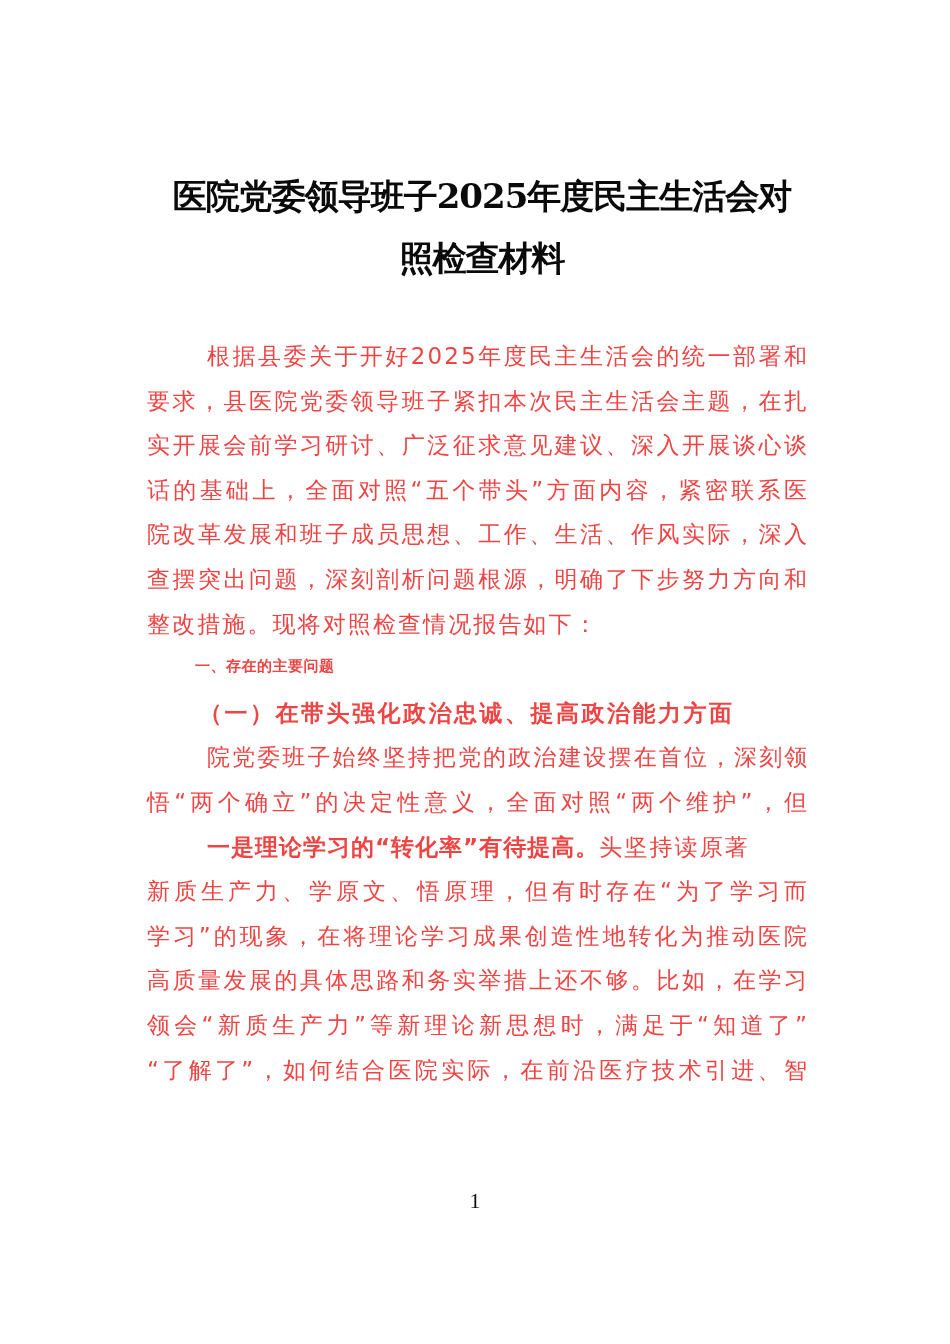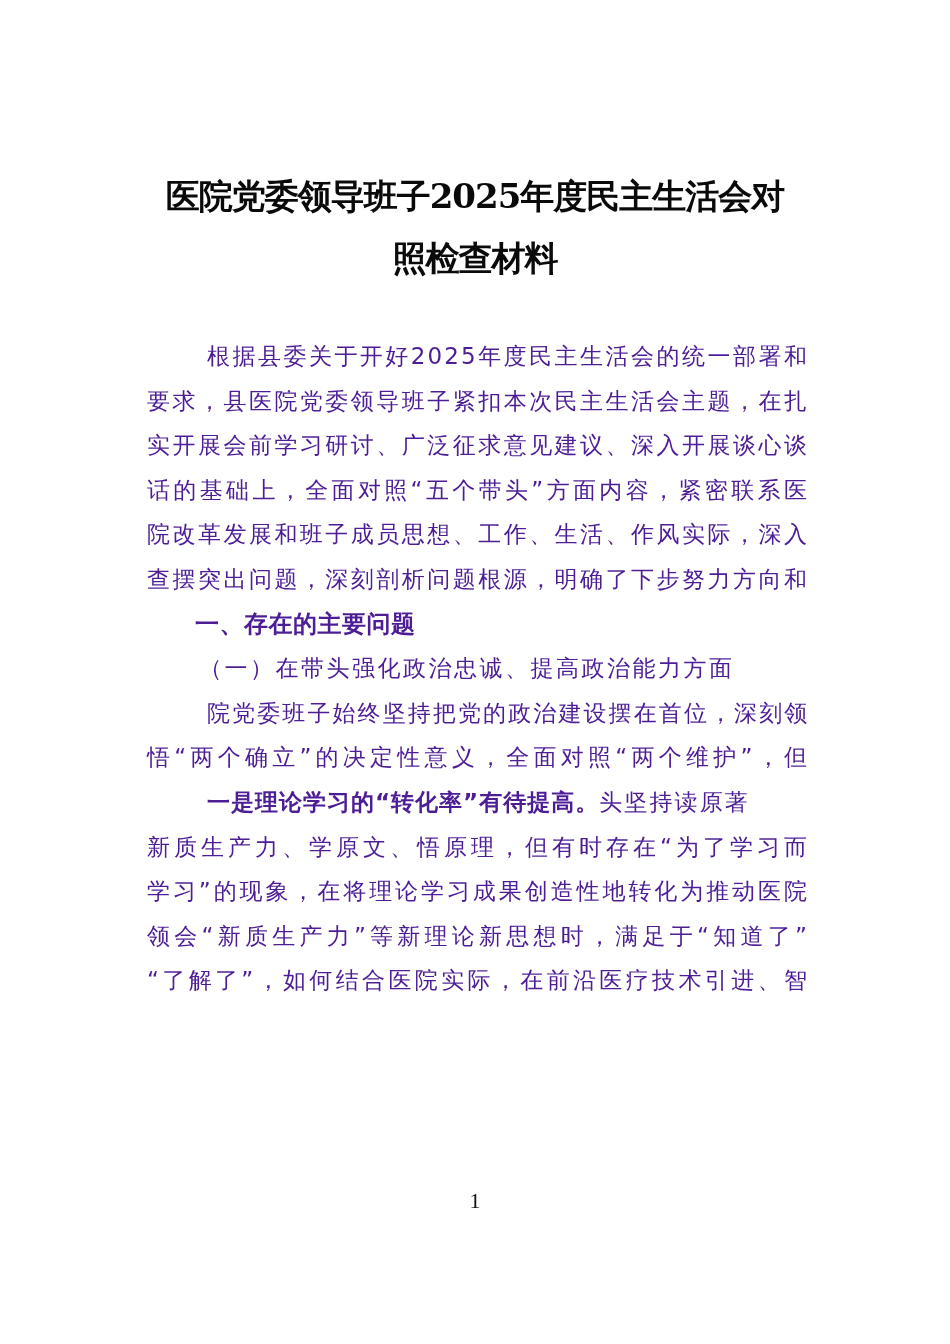--- a/index.html
+++ b/index.html
@@ -17,21 +17,21 @@
     }
     .page {
       position: absolute;
       left: 0; top: 0;
       width: 950px;
       height: 1344px;
       background: #ffffff;
     }
     .title-block {
       position: absolute;
-      left: 140px;
+      left: 147px;
       top: 165px;
       width: 670px;
       text-align: center;
     }
     .title-line {
       font-family: "DejaVu Serif", "Liberation Serif", serif;
       font-weight: bold;
       font-size: 34px;
       line-height: 62px;
       height: 62px;
@@ -45,43 +45,44 @@
       top: 334px;
       width: 662px;
     }
     .line {
       height: 44.6px;
       line-height: 44.6px;
       font-size: 23px;
       white-space: nowrap;
       font-family: "DejaVu Sans", "Liberation Sans", sans-serif;
       font-weight: normal;
-      color: #4c1d95;
+      color: #ef4444;
       letter-spacing: 2.1px;
       text-align: justify;
       text-align-last: justify;
     }
     .line.last {
       text-align-last: left;
     }
     .line.indent {
       padding-left: 60px;
     }
     .line.indent-h1 {
       padding-left: 48px;
-      font-family: Liberation Serif, serif;
+      font-family: Liberation Mono, monospace;
       font-weight: bold;
       letter-spacing: 0.5px;
       text-align-last: left;
-      font-size: 24px;
+      font-size: 15px;
     }
     .line.indent-h2 {
       padding-left: 52px;
       text-align-last: left;
       letter-spacing: 2.5px;
+      font-weight: bold;
     }
     .bold {
       font-weight: bold;
       letter-spacing: 1px;
       margin-top: 34px;
     }
     .page-number {
       position: absolute;
       left: 440px;
       top: 1188px;
@@ -104,35 +105,37 @@
 
   <div class="body-block">
 
     <div>
       <div class="line indent">根据县委关于开好2025年度民主生活会的统一部署和</div>
       <div class="line">要求，县医院党委领导班子紧扣本次民主生活会主题，在扎</div>
       <div class="line">实开展会前学习研讨、广泛征求意见建议、深入开展谈心谈</div>
       <div class="line">话的基础上，全面对照“五个带头”方面内容，紧密联系医</div>
       <div class="line">院改革发展和班子成员思想、工作、生活、作风实际，深入</div>
       <div class="line">查摆突出问题，深刻剖析问题根源，明确了下步努力方向和</div>
+      <div class="line last">整改措施。现将对照检查情况报告如下：</div>
     </div>
 
     <div class="line indent-h1">一、存在的主要问题</div>
 
     <div class="line indent-h2">（一）在带头强化政治忠诚、提高政治能力方面</div>
 
     <div>
       <div class="line indent">院党委班子始终坚持把党的政治建设摆在首位，深刻领</div>
       <div class="line">悟“两个确立”的决定性意义，全面对照“两个维护”，但</div>
     </div>
 
     <div>
       <div class="line indent last"><span class="bold">一是理论学习的“转化率”有待提高。</span><span>头坚持读原著</span></div>
       <div class="line">新质生产力、学原文、悟原理，但有时存在“为了学习而</div>
       <div class="line">学习”的现象，在将理论学习成果创造性地转化为推动医院</div>
+      <div class="line">高质量发展的具体思路和务实举措上还不够。比如，在学习</div>
       <div class="line">领会“新质生产力”等新理论新思想时，满足于“知道了”</div>
       <div class="line">“了解了”，如何结合医院实际，在前沿医疗技术引进、智</div>
     </div>
 
   </div>
 
   <div class="page-number">1</div>
 
 </div>
 

